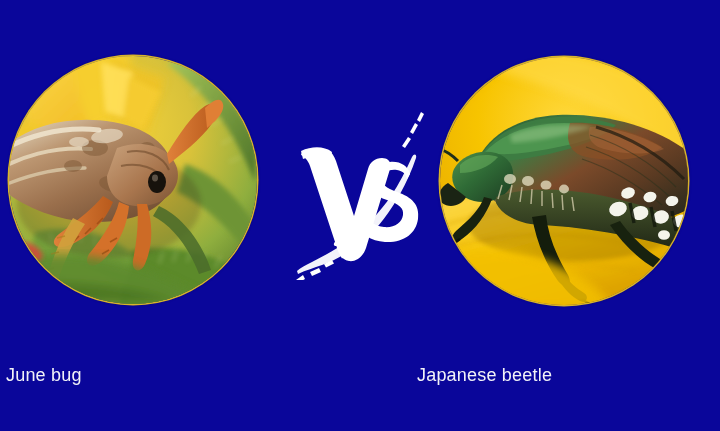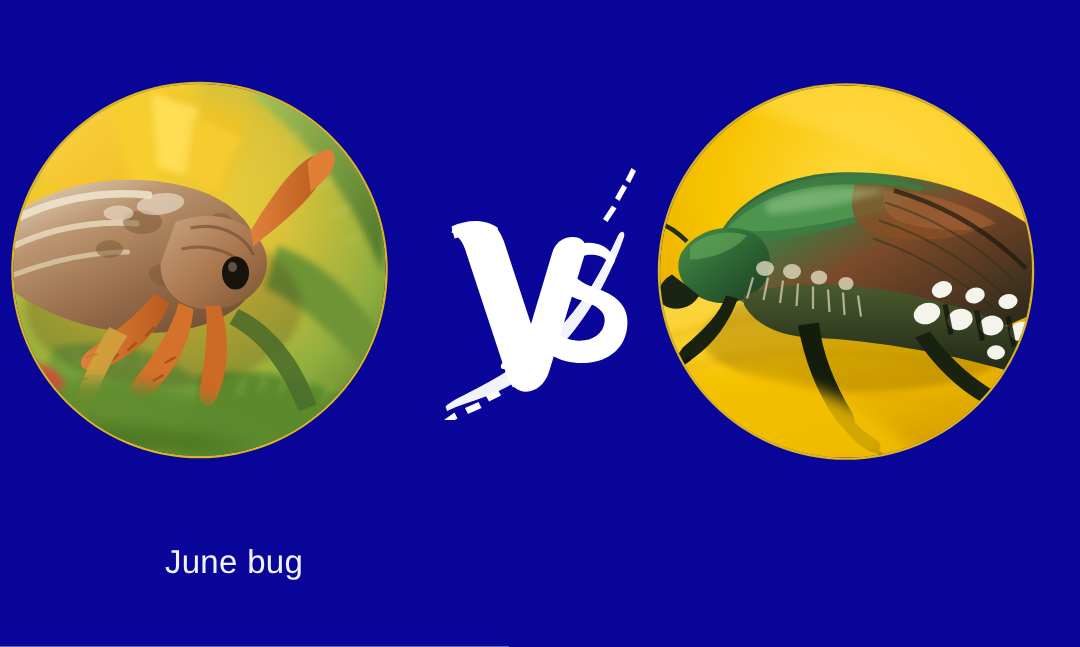--- a/index.html
+++ b/index.html
@@ -44,24 +44,23 @@
   }
   #vs-graphic svg { display: block; width: 100%; height: 100%; }
 
   
   .caption {
     position: absolute;
     top: 360px;
     height: 30px;
     line-height: 30px;
     color: #f2f2f7;
-    font-size: 22px;
+    font-size: 18px;
     font-weight: 400;
     letter-spacing: 0.2px;
-    text-align: center;
     white-space: nowrap;
   }
   #left-caption  { left: 6px;   width: 300px; }
   #right-caption { left: 417px; width: 300px; }
 </style>
 </head>
 <body>
 
 <div id="stage">
 
@@ -365,14 +364,15 @@
         </g>
       </g>
 
       <g filter="url(#rsoft2)" opacity="0.85">
         <path d="M-10,200 C30,186 80,190 126,212 C150,224 166,238 174,252 L-10,252 Z" fill="#f3c000"></path>
       </g>
     </svg>
   </div>
 
   <div class="caption" id="left-caption">June bug</div>
+  <div class="caption" id="right-caption">Japanese beetle</div>
 
 </div>
 
 </body></html>

